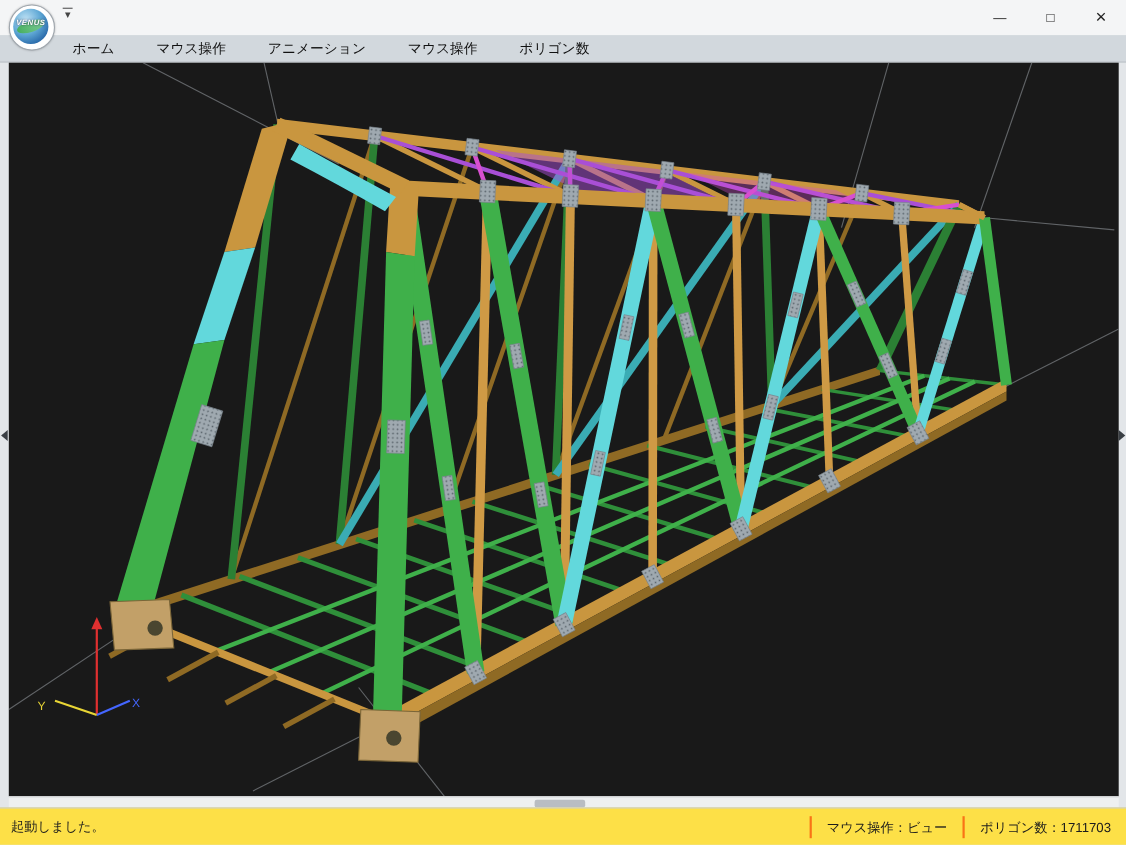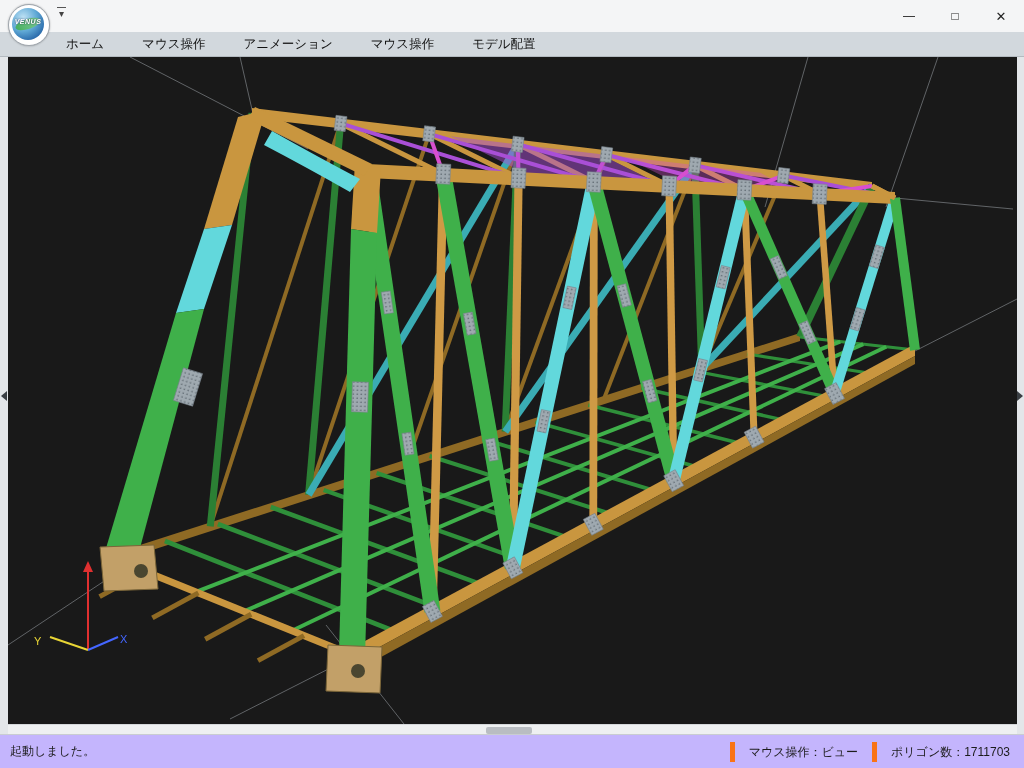--- a/index.html
+++ b/index.html
@@ -35,24 +35,24 @@
   .canvas svg{display:block;width:100%;height:100%;}
   .splitter-left{position:absolute;left:1px;top:50%;margin-top:-5px;width:0;height:0;
     border-top:5px solid transparent;border-bottom:5px solid transparent;border-right:6px solid #3a3f44;}
   .splitter-right{position:absolute;right:1px;top:50%;margin-top:-5px;width:0;height:0;
     border-top:5px solid transparent;border-bottom:5px solid transparent;border-left:6px solid #3a3f44;}
   .hscroll{position:absolute;left:8px;right:7px;bottom:0;height:11px;background:#eef0f1;
     border-top:1px solid #d4d7da;box-sizing:border-box;}
   .hthumb{position:absolute;left:478px;top:2px;width:46px;height:7px;background:#b9bdc2;border-radius:2px;}
 
   
-  .statusbar{position:absolute;left:0;bottom:0;right:0;height:33px;background:#c4b5fd;
+  .statusbar{position:absolute;left:0;bottom:0;right:0;height:33px;background:#fde047;
     border-top:1px solid #c9cdd1;display:flex;align-items:center;font-size:12px;color:#1c1c1c;}
   .status-left{padding-left:10px;flex:1;}
-  .status-item{border-left:5px solid #f97316;padding:0 14px;height:20px;line-height:20px;white-space:nowrap;}
+  .status-item{border-left:2px solid #f97316;padding:0 14px;height:20px;line-height:20px;white-space:nowrap;}
 </style>
 </head>
 <body>
 
 <div class="window">
 
   <div class="titlebar">
     <div class="logo">
       <div class="logo-inner"></div>
       <div class="logo-swirl"></div>
@@ -64,21 +64,21 @@
       <div class="win-btn">□</div>
       <div class="win-btn close">✕</div>
     </div>
   </div>
 
   <div class="tabbar">
     <div class="tab">ホーム</div>
     <div class="tab">マウス操作</div>
     <div class="tab">アニメーション</div>
     <div class="tab">マウス操作</div>
-    <div class="tab">モデル配置</div>
+    <div class="tab">ポリゴン数</div>
   </div>
 
   <div class="main">
     <div class="canvas" style="background: rgb(25, 25, 25);">
       <svg id="bridge" viewBox="0 0 1009 667" preserveAspectRatio="none">
         <defs>
           <pattern id="dots" width="4" height="4" patternUnits="userSpaceOnUse">
             <rect width="4" height="4" fill="#9fa9b0"></rect>
             <circle cx="1.2" cy="1.2" r="0.8" fill="#5a646c"></circle>
           </pattern>

